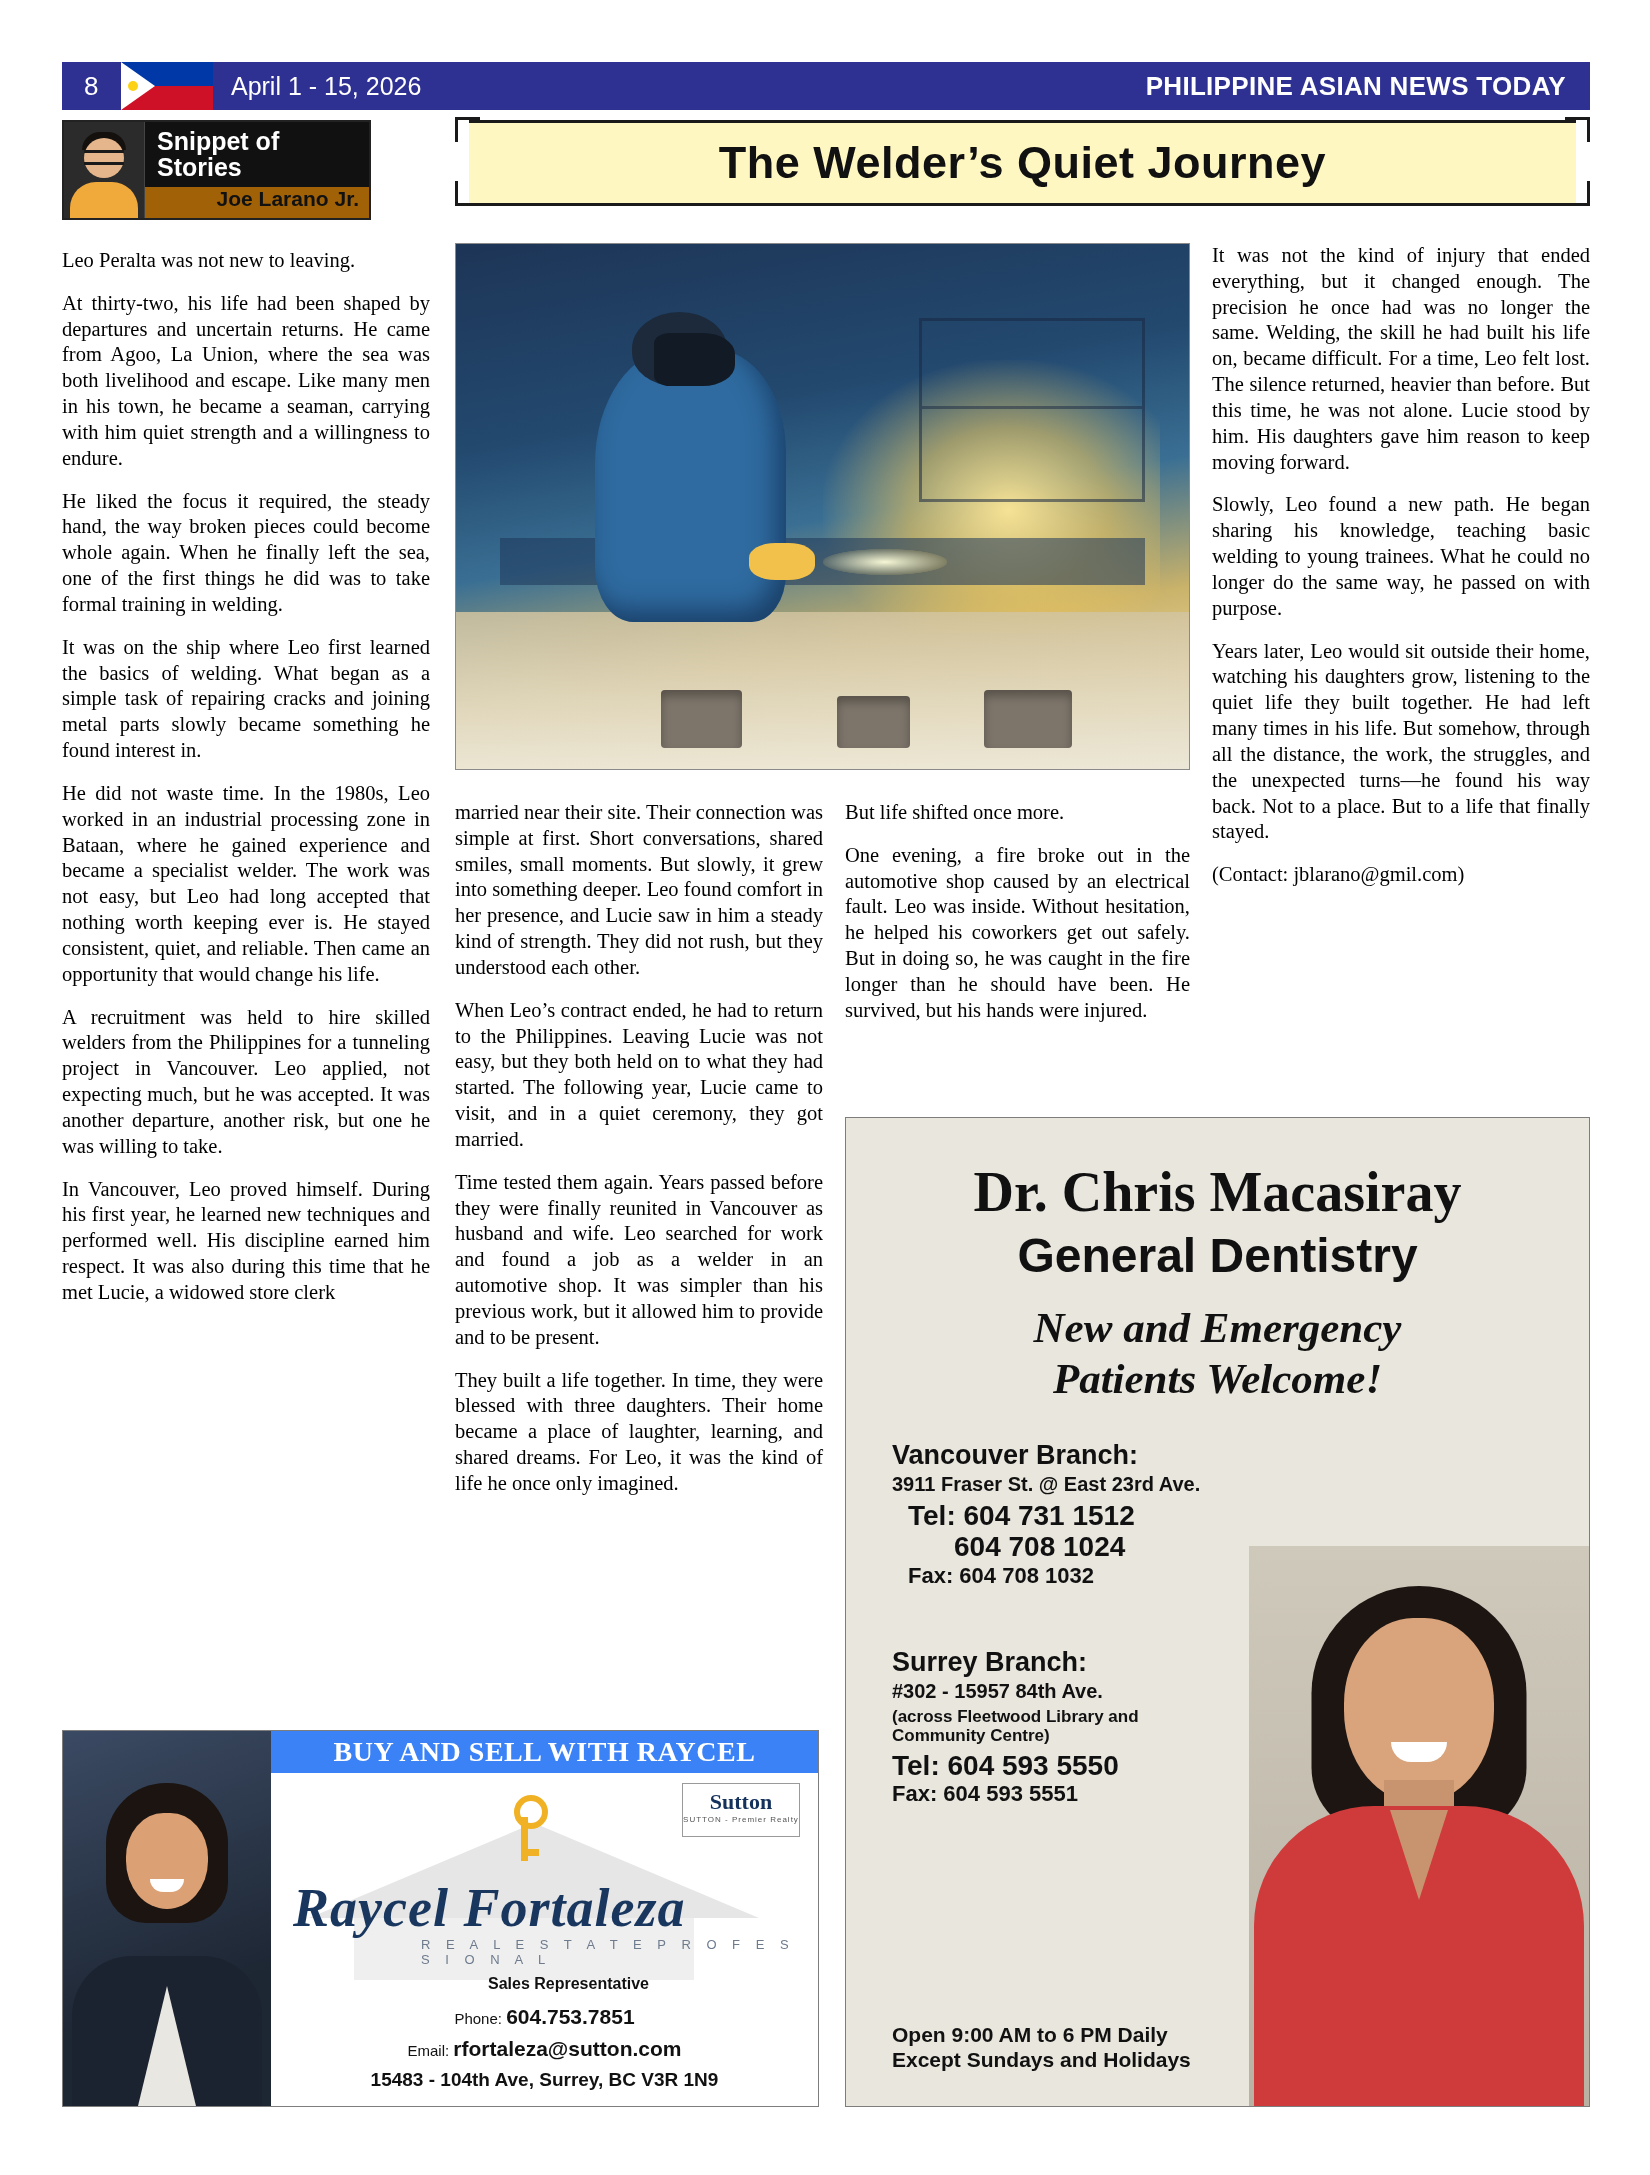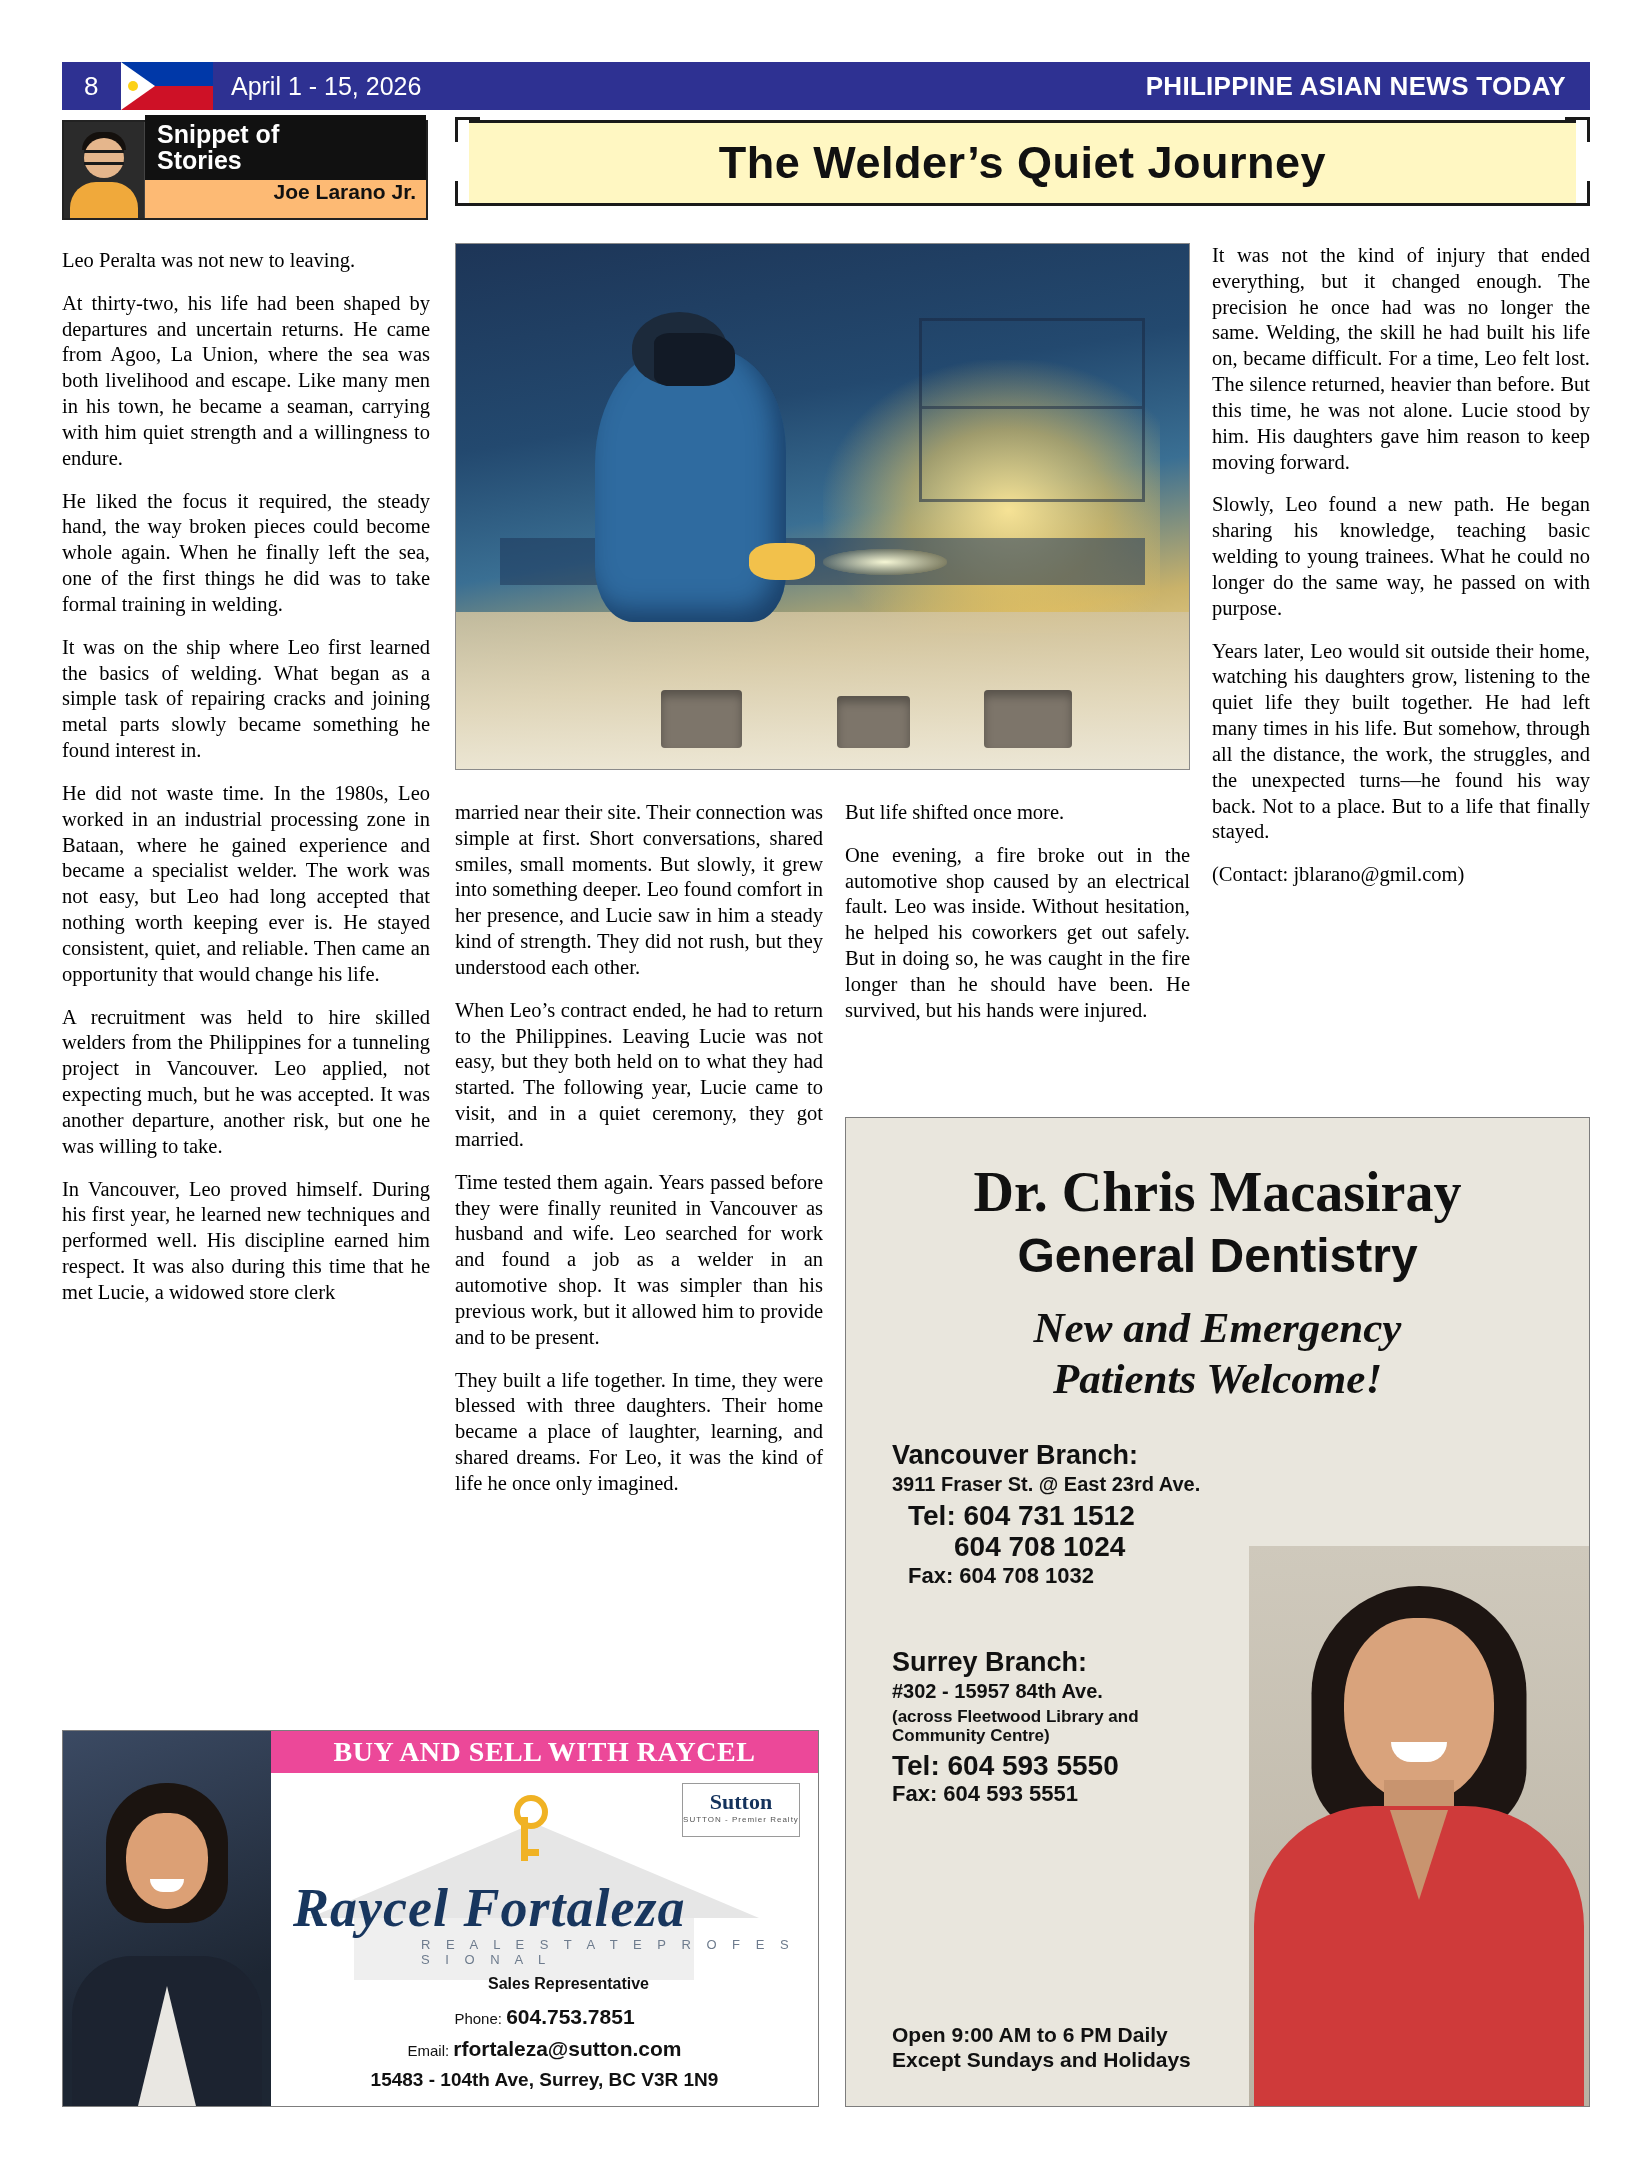--- a/index.html
+++ b/index.html
@@ -45,24 +45,23 @@
   .issuedate{
     color:#fff;font-size:25px;font-family:"Liberation Sans",sans-serif;
     padding-left:18px;font-weight:400;
   }
   .papername{
     margin-left:auto;color:#fff;font-size:26px;font-weight:bold;
     font-family:"Liberation Sans",sans-serif;padding-right:24px;letter-spacing:0.3px;
   }
   
   .columnist{
-    position:absolute;left:62px;top:120px;width:366px;height:100px;
-    border:2px solid #222;background:#fdba74;box-sizing:border-box;
+    position:absolute;left:62px;top:120px;width:309px;height:100px;
+    border:2px solid #222;background:#a16207;box-sizing:border-box;
     display:flex;
-    align-items:center;
   }
   .col-photo{
     width:80px;height:96px;flex:none;background:#2b2b2b;position:relative;overflow:hidden;
     border-right:1px solid #444;
   }
   .col-photo .face{
     position:absolute;left:50%;top:16px;transform:translateX(-50%);
     width:40px;height:40px;border-radius:50%;background:#e5b68c;
   }
   .col-photo .glasses{
@@ -198,21 +197,21 @@
   }
   .raycel-photo .rp-shirt{
     position:absolute;left:50%;bottom:0;transform:translateX(-50%);
     width:58px;height:120px;background:#e9e7e2;
     clip-path:polygon(50% 0,100% 100%,0 100%);
   }
   .raycel-right{
     position:absolute;left:208px;top:0;right:0;bottom:0;background:#fff;
   }
   .raycel-banner{
-    position:absolute;left:0;top:0;width:100%;height:42px;background:#ec4899;
+    position:absolute;left:0;top:0;width:100%;height:42px;background:#3b82f6;
     color:#fff;font-family:"Liberation Serif",serif;font-weight:bold;font-size:28px;
     display:flex;align-items:center;justify-content:center;letter-spacing:0.5px;
   }
   .house{
     position:absolute;left:28px;top:58px;width:470px;height:190px;
   }
   .house .roof{
     position:absolute;left:10px;top:34px;width:0;height:0;
     border-left:225px solid transparent;border-right:225px solid transparent;
     border-bottom:95px solid #e6e6e6;

